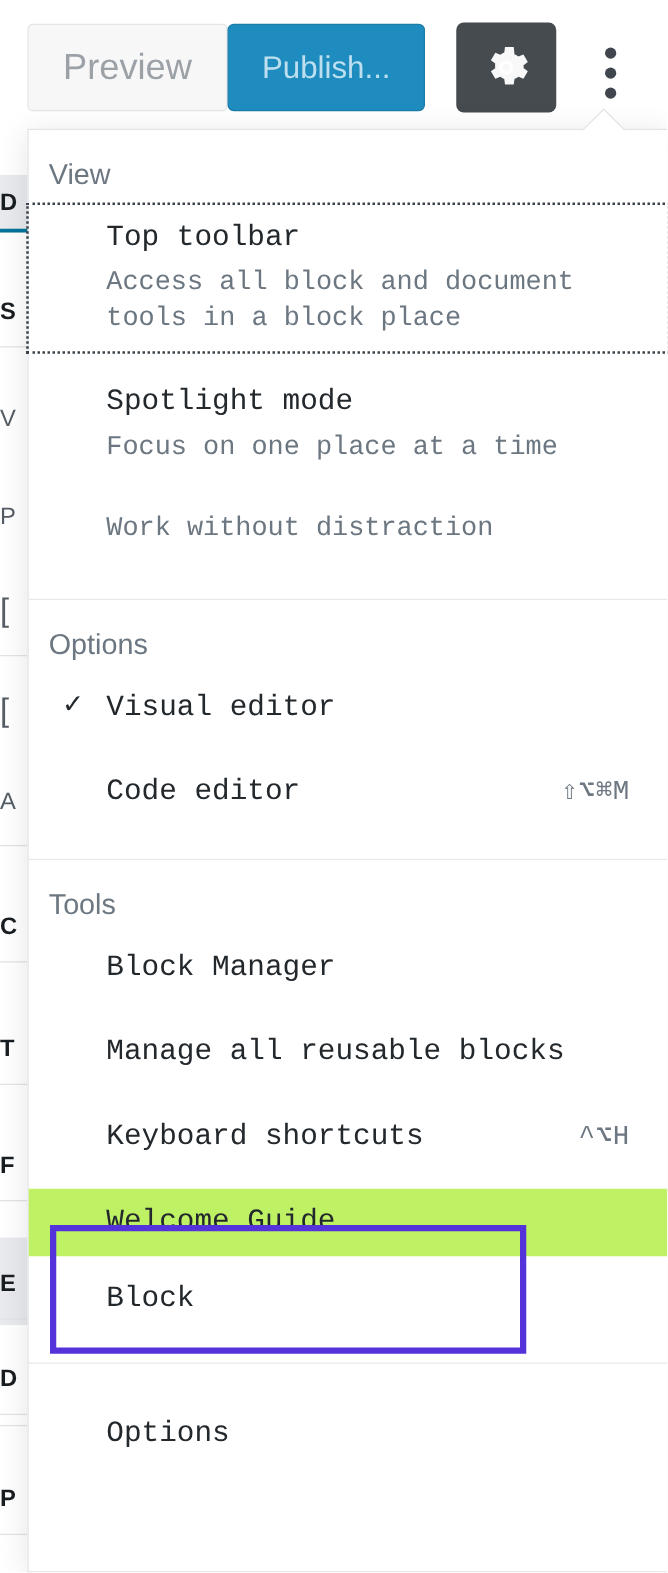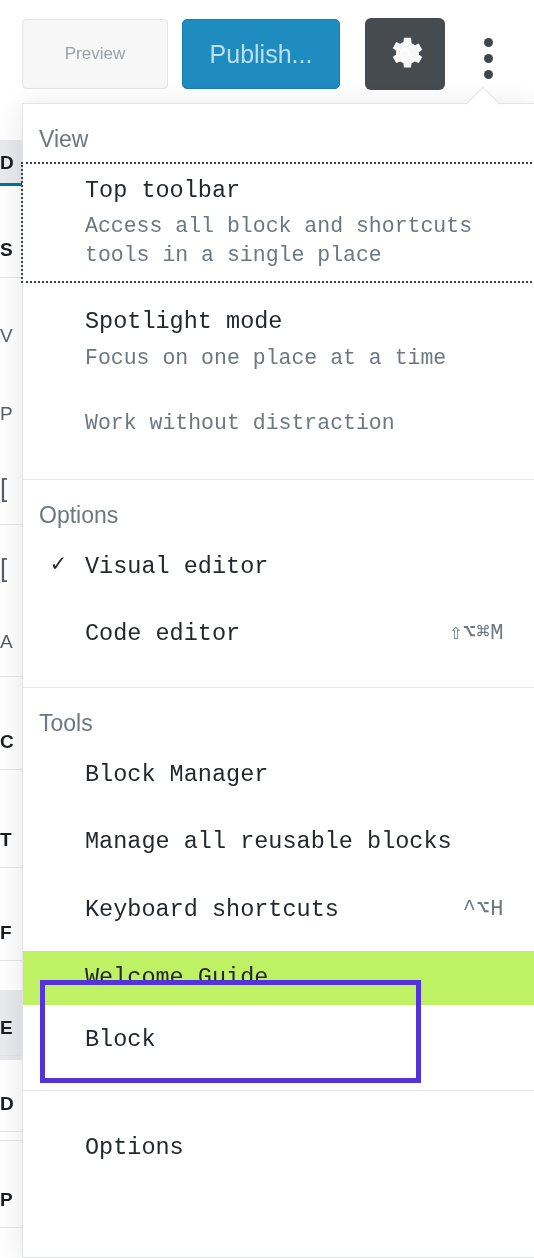--- a/index.html
+++ b/index.html
@@ -64,26 +64,26 @@
 
   
   #toolbar {
     position: absolute; left: 0; top: 0;
     width: 534px; height: 104px;
     background: #ffffff;
     z-index: 5;
   }
   #btn-preview {
     position: absolute; left: 22px; top: 19px;
-    width: 146px; height: 70px;
+    width: 160px; height: 70px;
     background: #f7f7f7;
     border: 1px solid #e2e4e7;
     border-radius: 4px;
     color: #9ba1a6;
-    font-size: 17px;
+    font-size: 29px;
     line-height: 68px;
     text-align: center;
     font-family: "Liberation Sans", sans-serif;
   }
   #btn-publish {
     position: absolute; left: 182px; top: 19px;
     width: 158px; height: 70px;
     background: #1e8cbe;
     border: 1px solid #1b7ca8;
     border-radius: 5px;
@@ -246,21 +246,21 @@
     </div>
   </div>
 
   <div id="popover">
     <div id="pop-arrow"></div>
 
     <div class="group">
       <div class="group-label">View</div>
       <div class="menu-item focused">
         <span class="mi-title">Top toolbar</span>
-        <span class="mi-desc">Access all block and shortcuts tools in a single place</span>
+        <span class="mi-desc">Access all block and document tools in a block place</span>
       </div>
       <div class="spacer-sm"></div>
       <div class="menu-item">
         <span class="mi-title">Spotlight mode</span>
         <span class="mi-desc">Focus on one place at a time</span>
       </div>
       <div class="spacer-xs"></div>
       <div class="menu-item">
         <span class="mi-desc">Work without distraction</span>
       </div>

